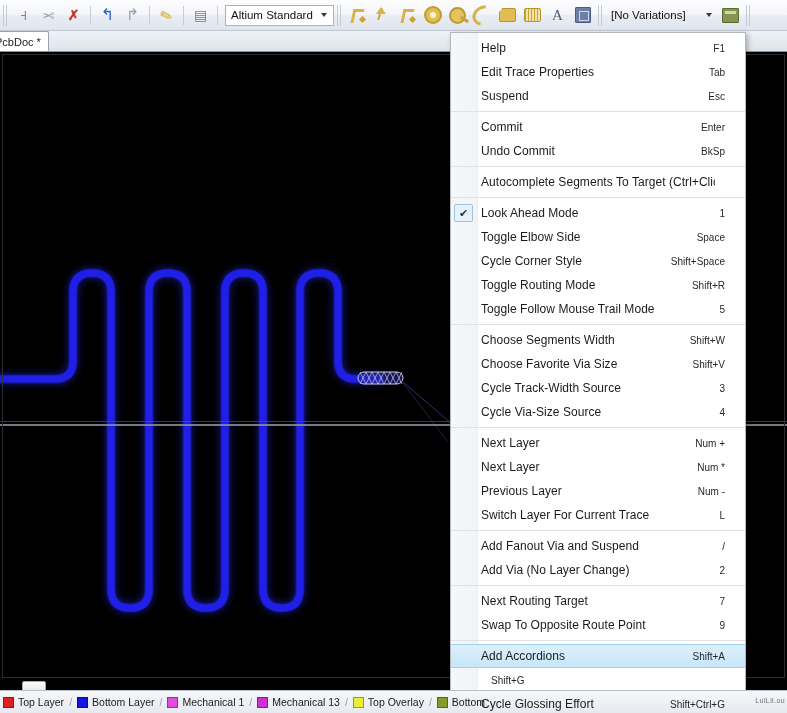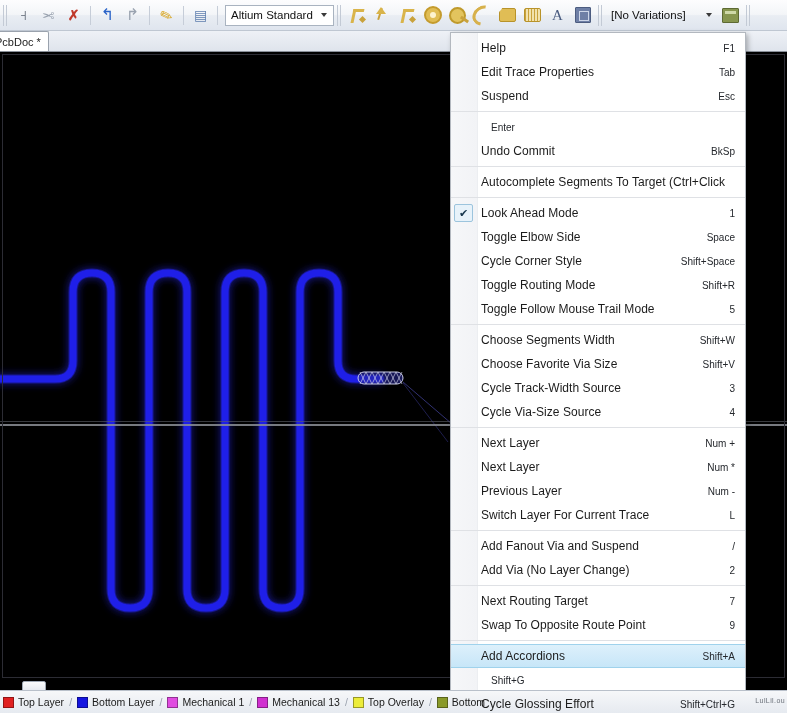--- a/index.html
+++ b/index.html
@@ -159,21 +159,21 @@
     overflow:hidden;
   }
   #ctxmenu .gutter{
     position:absolute;left:0;top:0;bottom:0;width:26px;
     background:linear-gradient(to right,#f6f7f9,#f2f3f6);
     border-right:1px solid #eceef1;
     pointer-events:none;
   }
   .mi{
     position:relative;display:flex;align-items:center;height:24px;
-    padding-left:30px;padding-right:10px;box-sizing:border-box;z-index:2;
+    padding-left:30px;padding-right:20px;box-sizing:border-box;z-index:2;
     cursor:default;
   }
   .mi .lbl{flex:1;white-space:nowrap;overflow:hidden;
     font-family:"Liberation Sans",sans-serif;font-size:12px;letter-spacing:.05px;}
   .mi .key{color:#25282d;font-size:10px;white-space:nowrap;padding-left:10px;}
   .mi.sel{
     background:linear-gradient(to bottom,#ddf0fb,#c7e6f8);
     border-top:1px solid #9fd2ec;border-bottom:1px solid #9fd2ec;
     height:24px;
   }
@@ -322,20 +322,21 @@
       <div class="mi">
         <span class="lbl">Edit Trace Properties</span>
         <span class="key">Tab</span>
       </div>
       <div class="mi">
         <span class="lbl">Suspend</span>
         <span class="key">Esc</span>
       </div>
       <div class="msep"></div>
       <div class="mi">
+        <span class="lbl">Commit</span>
         <span class="key">Enter</span>
       </div>
       <div class="mi">
         <span class="lbl">Undo Commit</span>
         <span class="key">BkSp</span>
       </div>
       <div class="msep"></div>
       <div class="mi">
         <span class="lbl">Autocomplete Segments To Target (Ctrl+Click)</span>
         <span class="key"></span>

